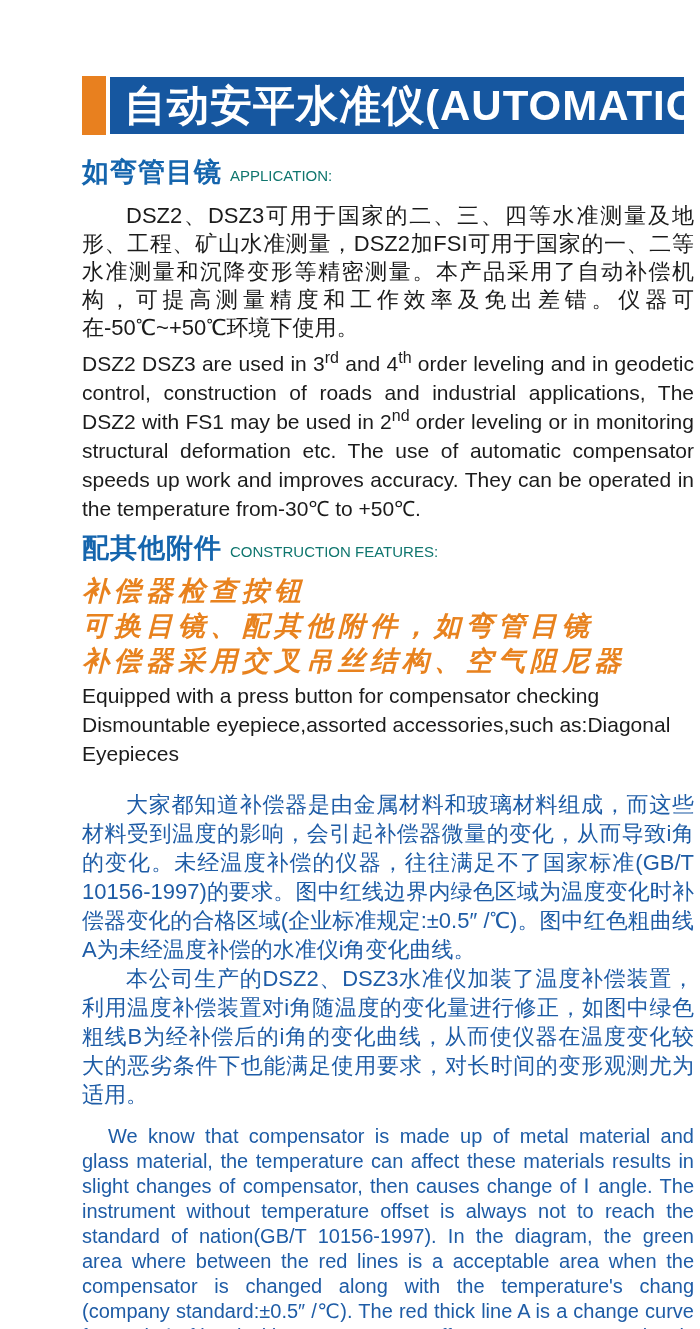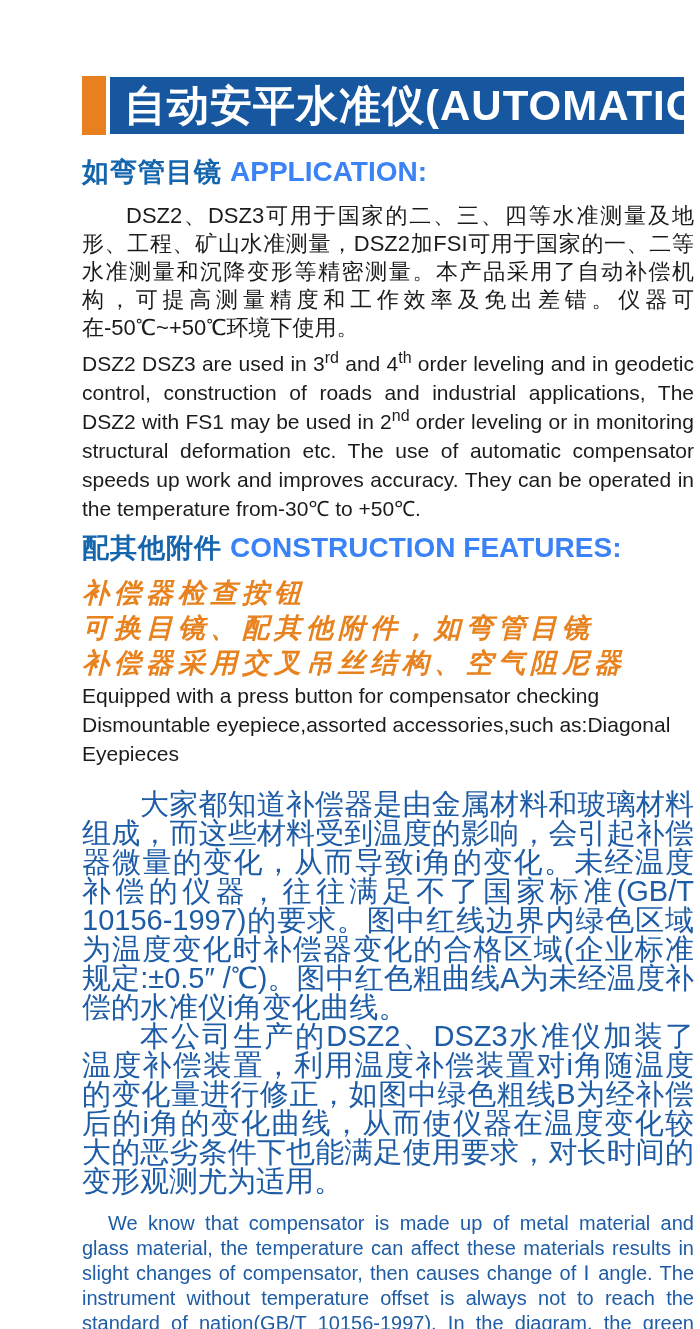--- a/index.html
+++ b/index.html
@@ -43,54 +43,54 @@
   .content{
     position:absolute;top:135px;left:82px;
     width:612px;
   }
   .sec-heading{margin-top:21px;line-height:32px;white-space:nowrap;}
   .sec-heading .h-cn{
     color:#1565AD;font-weight:bold;font-size:27px;
     letter-spacing:1px;
   }
   .sec-heading .h-en{
-    color:#3b82f6;font-weight:bold;font-size:28px;
+    color:#0f766e;font-weight:normal;font-size:15px;
     margin-left:8px;
   }
   p{margin:0;}
   .p-cn{
     font-size:22px;line-height:28px;
     text-align:justify;
     color:#1b1b1b;
   }
   .indent{text-indent:2em;}
   .p-en{
     font-size:21px;line-height:29px;
     text-align:justify;
     color:#1b1b1b;
     margin-top:7px;
   }
   .p-en sup{font-size:16px;line-height:0;}
   .heading-2{margin-top:9px;}
   .calligraphy{
     margin-top:8px;
     color:#E8821E;
-    font-family:Liberation Serif, serif;
+    font-family:Liberation Mono, monospace;
     font-style:italic;
     font-weight:bold;
     font-size:27px;
     line-height:35px;
     letter-spacing:5px;
   }
   .features-en{
     font-size:21px;line-height:29px;
     color:#1b1b1b;
   }
   .p-cn-blue{
-    font-size:29px;line-height:29px;
+    font-size:22px;line-height:29px;
     text-align:justify;
     color:#1E5CA6;
   }
   .mt-blue{margin-top:22px;}
   .p-en-blue{
     margin-top:15px;
     font-size:20px;line-height:25px;
     text-align:justify;
     color:#1E5CA6;
     text-indent:1.3em;

